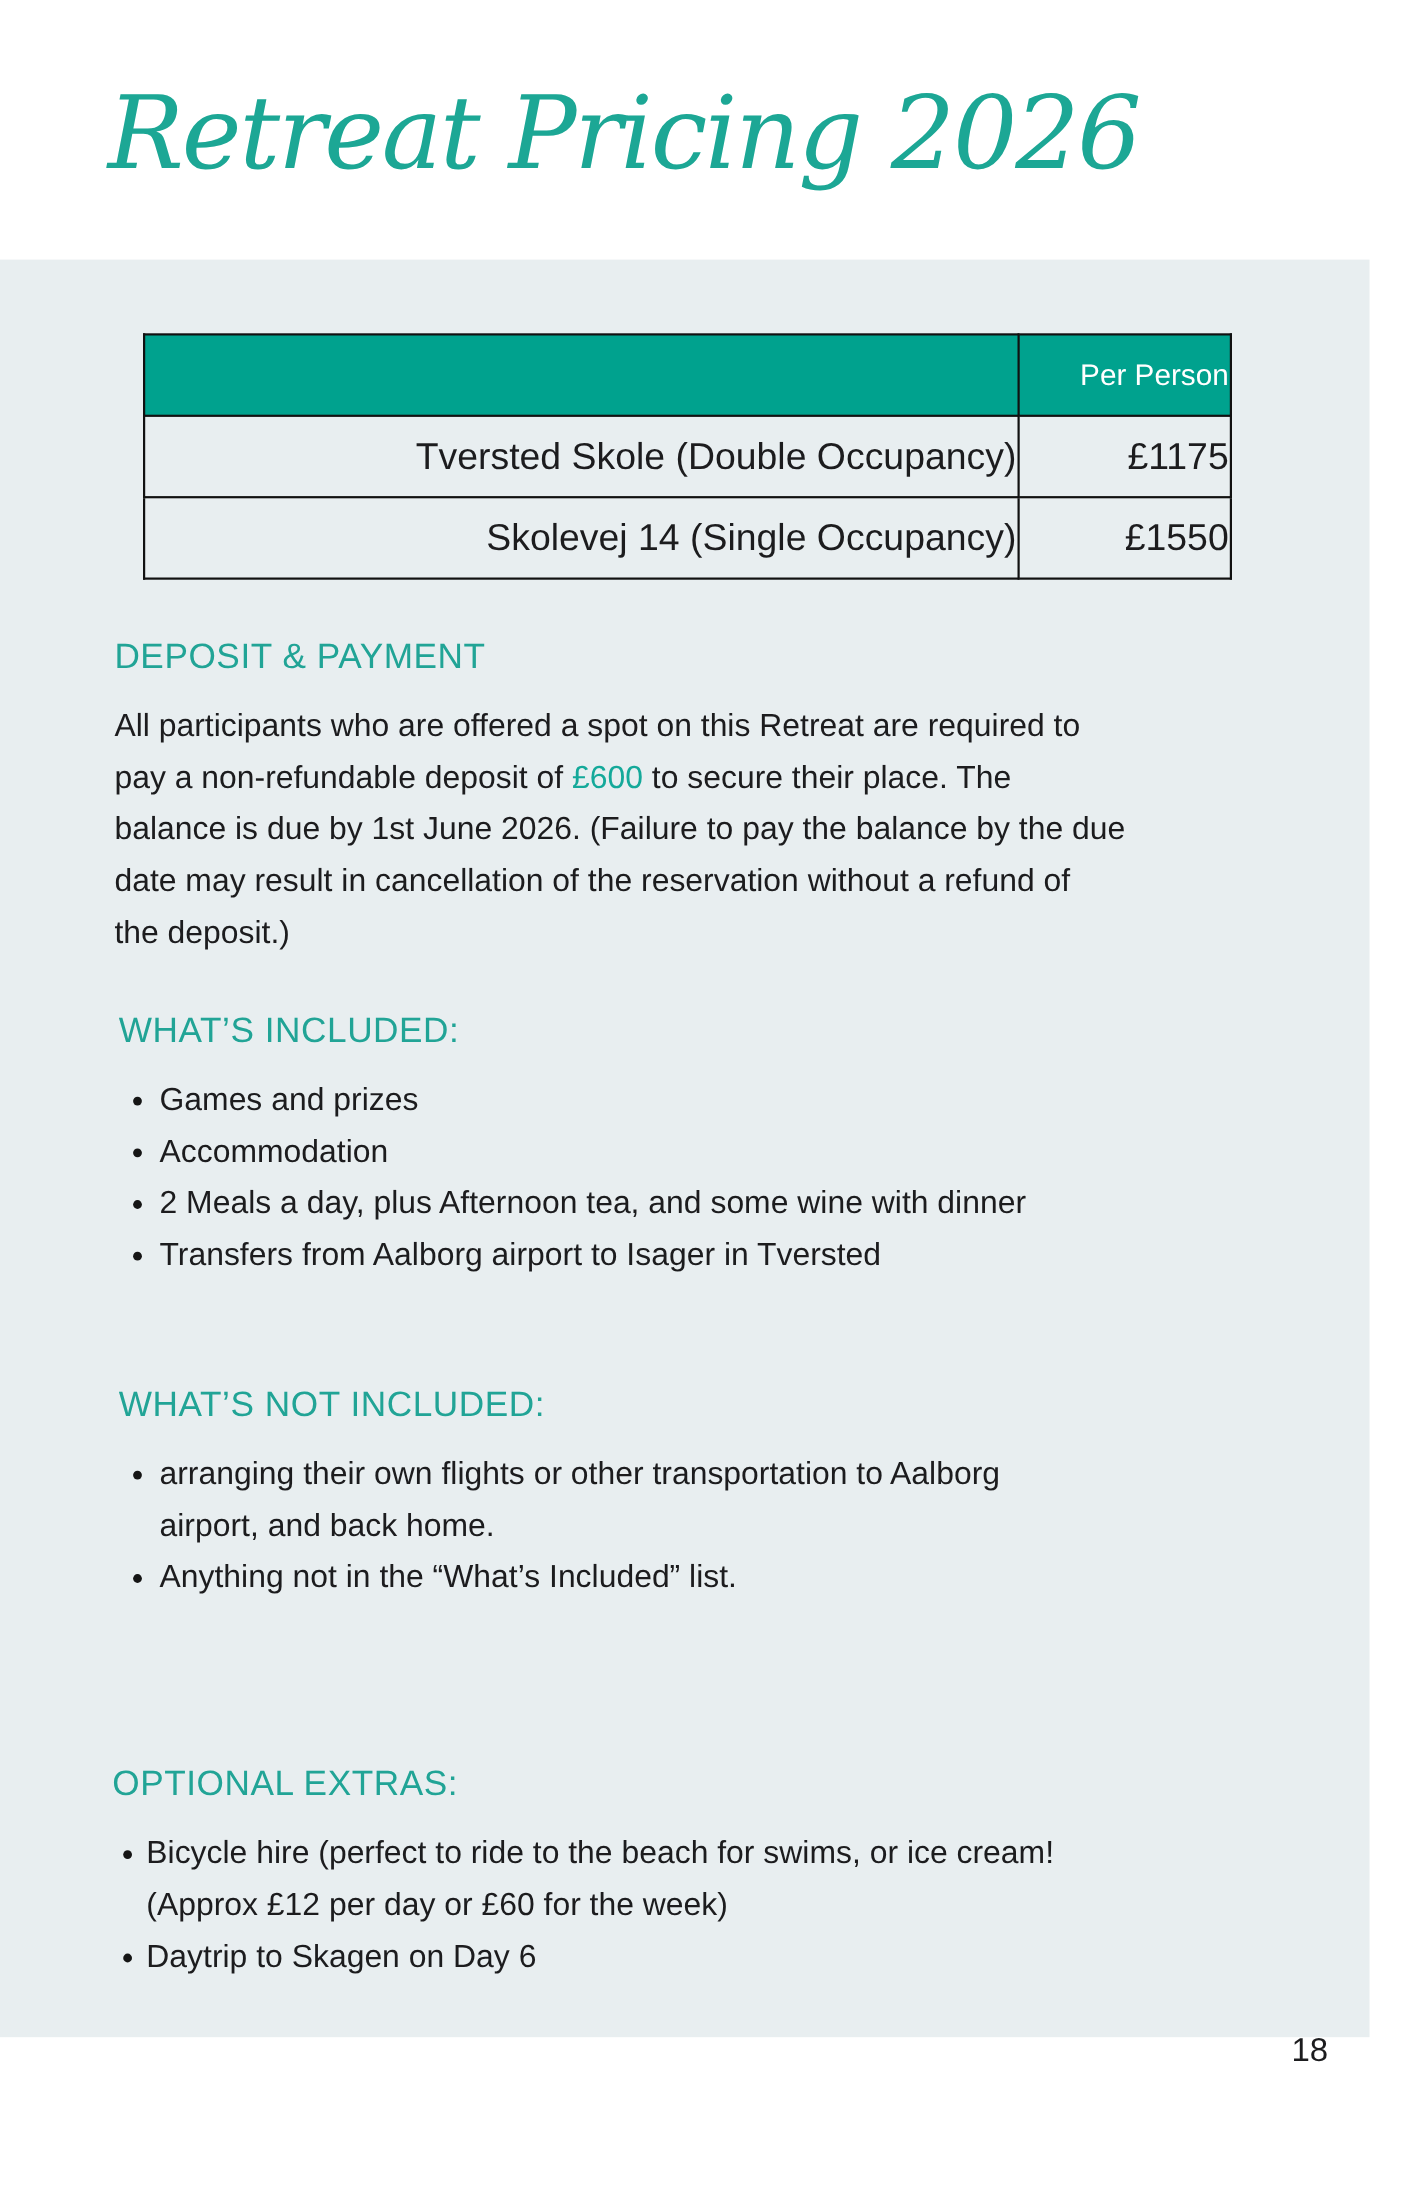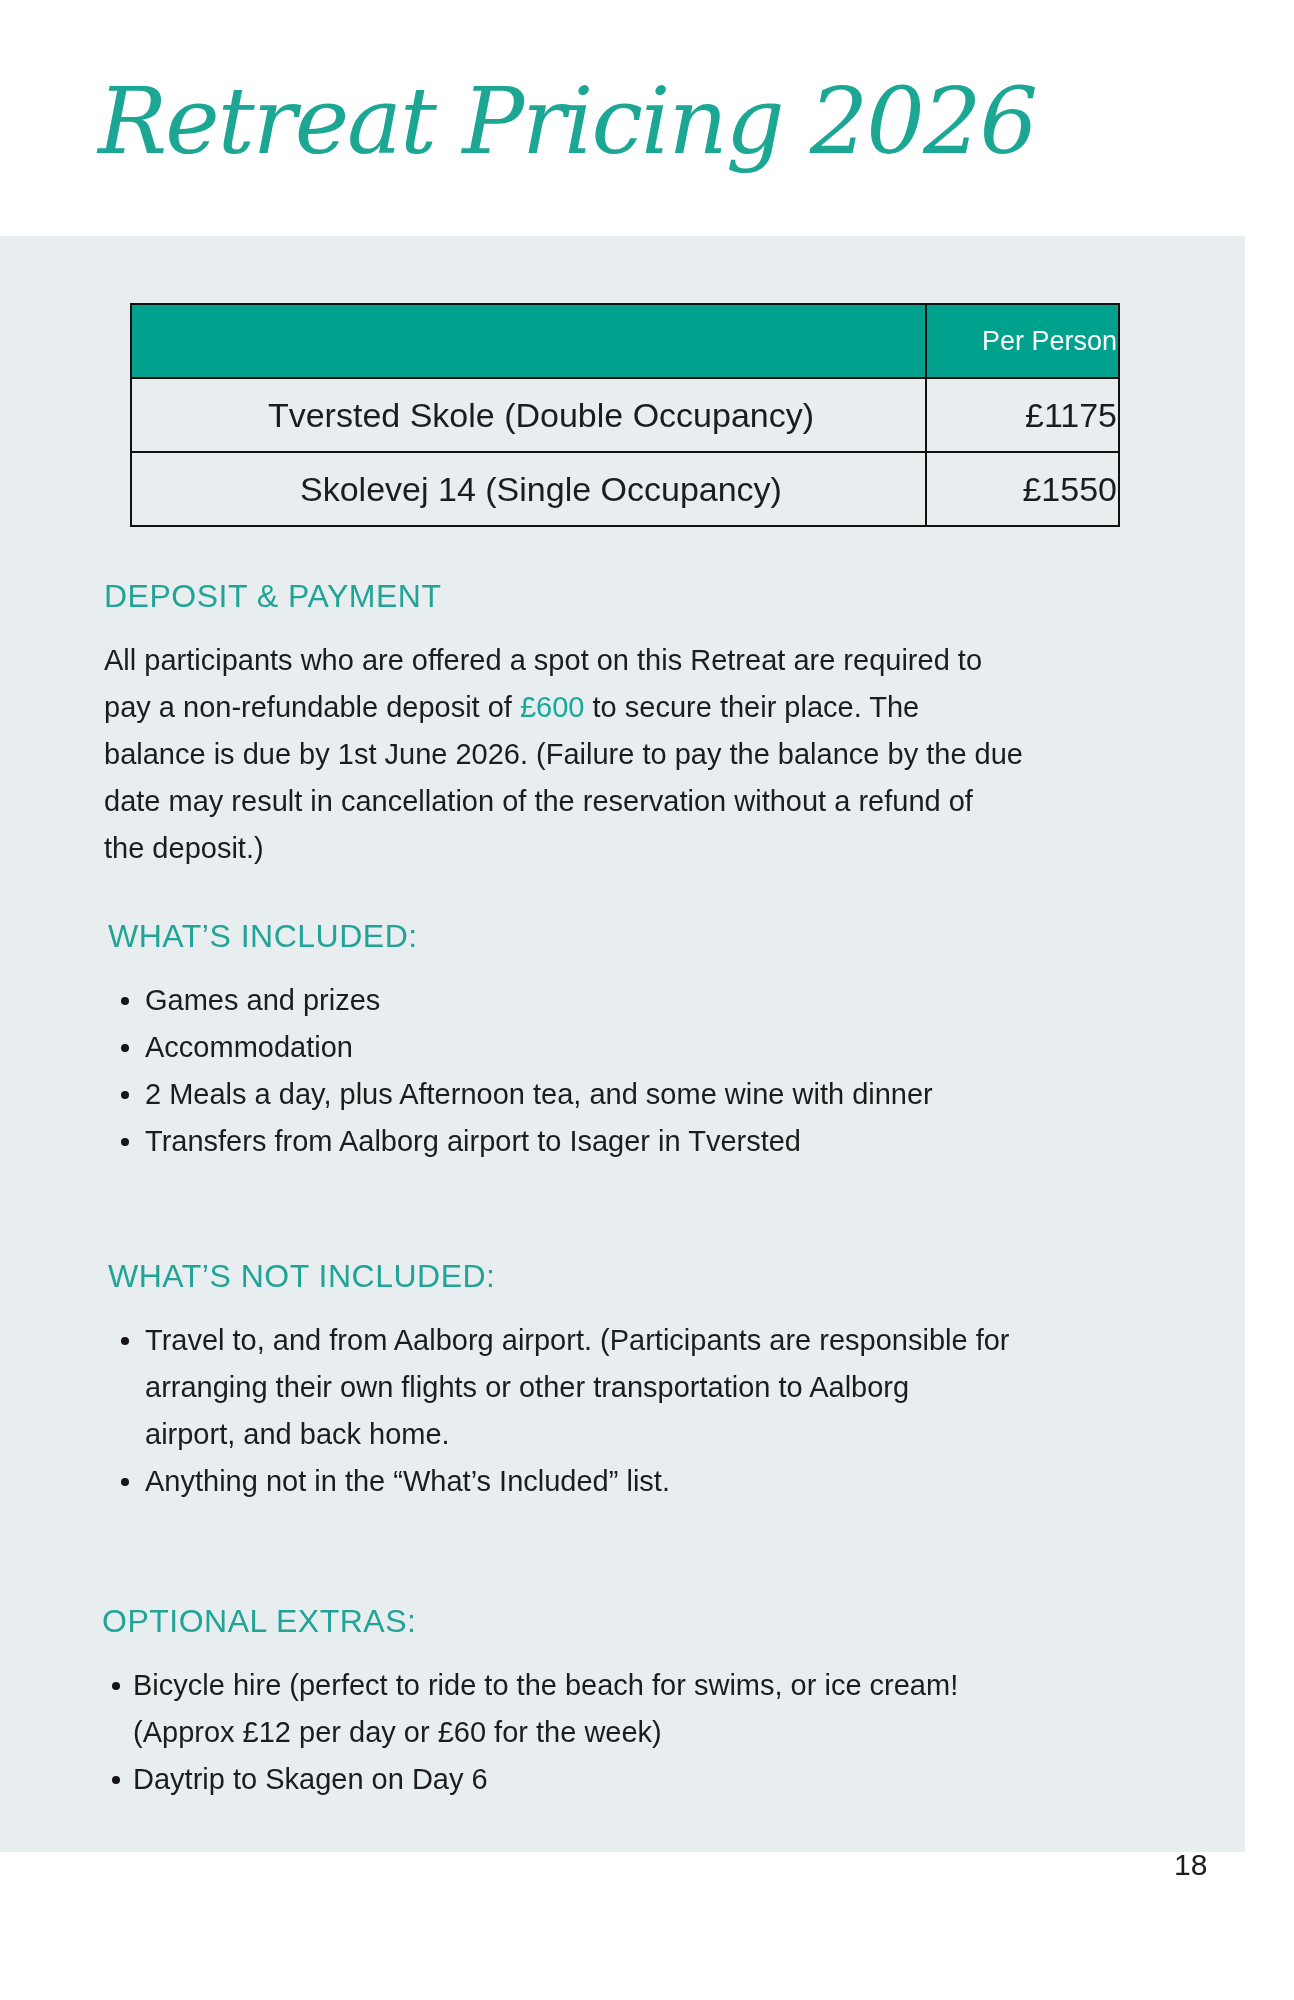--- a/index.html
+++ b/index.html
@@ -19,21 +19,21 @@
   .title{position:absolute;left:98px;top:58px;font-family:"DejaVu Serif",serif;font-style:italic;
          font-weight:400;font-size:92px;line-height:1.4;color:var(--teal-title);white-space:nowrap;letter-spacing:-2px;}
   table.pricing{position:absolute;left:130px;top:303px;border-collapse:collapse;table-layout:fixed;
                 background:transparent;}
   table.pricing col.c1{width:795px;}
   table.pricing col.c2{width:193px;}
   table.pricing th,table.pricing td{border:2.5px solid var(--table-border);vertical-align:middle;}
   table.pricing thead th{height:70px;background:var(--teal-table-header);color:var(--header-text);
                          font-weight:400;font-size:27px;text-align:right;}
   table.pricing tbody td{height:70px;font-size:34px;}
-  table.pricing td.label{text-align:center;padding-left:26px;}
+  table.pricing td.label{text-align:right;padding-left:26px;}
   table.pricing td.price{text-align:right;}
   .section{position:absolute;}
   .section h2{margin:0 0 22px 0;font-size:32px;line-height:38px;font-weight:400;
               letter-spacing:0.5px;color:var(--teal-heading);}
   .body-copy{font-size:29px;line-height:47px;}
   .body-copy .line{display:block;white-space:nowrap;}
   .highlight{color:var(--teal-highlight);}
   ul.bullets{list-style:none;margin:0;padding:0 0 0 37px;}
   ul.bullets li{position:relative;font-size:29px;line-height:47px;}
   ul.bullets li::before{content:"";position:absolute;left:-24px;top:20px;width:8px;height:8px;
@@ -94,21 +94,20 @@
       <li>Accommodation</li>
       <li>2 Meals a day, plus Afternoon tea, and some wine with dinner</li>
       <li>Transfers from Aalborg airport to Isager in Tversted</li>
     </ul>
   </div>
 
   <div class="section" id="not-included" style="left:108px;top:1257px;">
     <h2>WHAT’S NOT INCLUDED:</h2>
     <ul class="bullets">
       <li>
-        <span class="wrap-line">Travel to, and from Aalborg airport. (Participants are responsible for</span>
         <span class="wrap-line">arranging their own flights or other transportation to Aalborg</span>
         <span class="wrap-line">airport, and back home.</span>
       </li>
       <li>Anything not in the “What’s Included” list.</li>
     </ul>
   </div>
 
   <div class="section" id="extras" style="left:102px;top:1602px;">
     <h2>OPTIONAL EXTRAS:</h2>
     <ul class="bullets">

